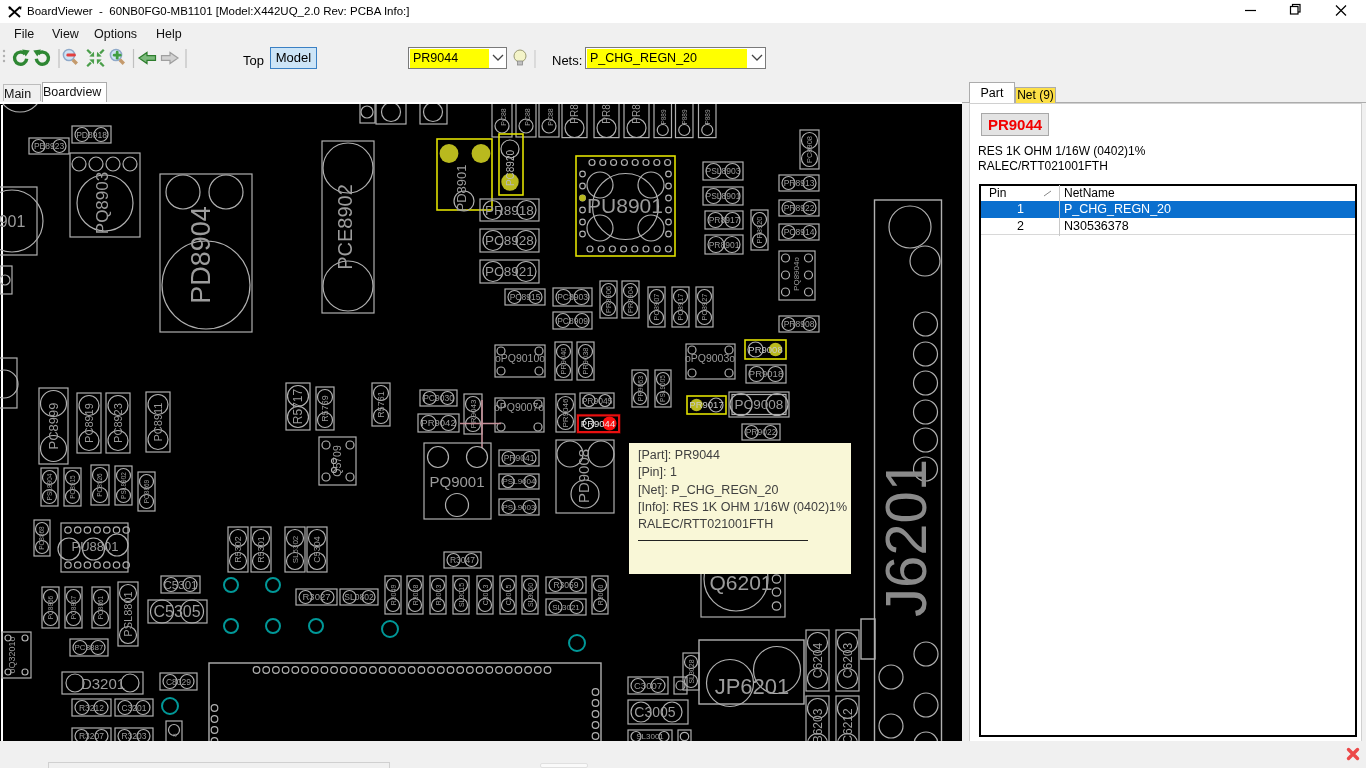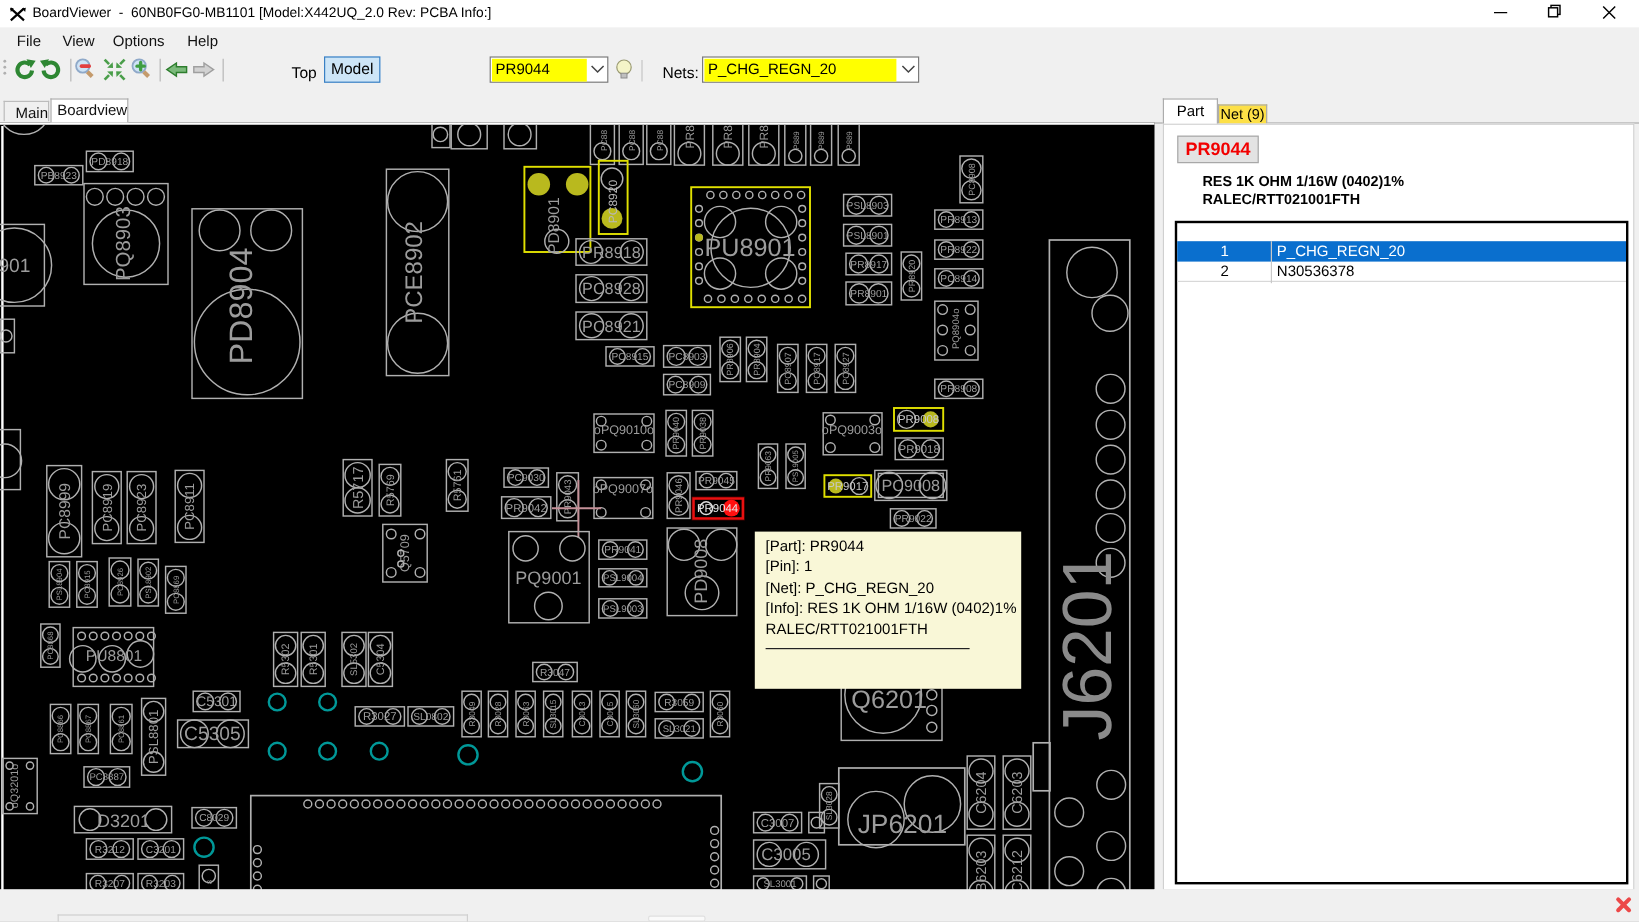--- a/index.html
+++ b/index.html
@@ -2,30 +2,30 @@
 <html><head><meta charset="utf-8"><style>
 *{margin:0;padding:0;box-sizing:border-box;}
 html,body{width:1366px;height:768px;font-family:"Liberation Sans",sans-serif;background:#f0f0f0;overflow:hidden;}
 #titlebar{position:absolute;left:0;top:0;width:1366px;height:23px;background:#ffffff;}
 #titletext{position:absolute;left:27px;top:5px;font-size:11.5px;color:#000;}
 #winbtns{position:absolute;right:0;top:0;height:23px;}
 #menubar{position:absolute;left:0;top:23px;width:1366px;height:22px;background:#f0f0f0;font-size:12.5px;color:#111;}
 .mi{position:absolute;top:4px;}
 #toolbar{position:absolute;left:0;top:45px;width:1366px;height:33px;background:#f0f0f0;}
 #tabrow{position:absolute;left:0;top:78px;width:1366px;height:24px;background:#f0f0f0;}
-.tab{position:absolute;font-size:12.5px;color:#111;text-align:right;}
+.tab{position:absolute;font-size:12.5px;color:#111;text-align:left;}
 #tabMain{left:3px;top:6px;width:38px;height:17px;background:#f0f0f0;border:1px solid #bcbcbc;border-bottom:none;line-height:18px;}
 #tabBoard{left:42px;top:4px;width:65px;height:20px;background:#ffffff;border:1px solid #acacac;border-bottom:none;line-height:18px;z-index:2;}
 #boardwrap{position:absolute;left:0;top:102px;width:962px;height:639px;background:#000;border-top:2px solid #ffffff;}
-#tooltip{position:absolute;left:629px;top:443px;width:222px;height:131px;background:#f9f7d7;color:#000000;font-size:12.5px;padding:4px 0 0 9px;z-index:5;white-space:nowrap;overflow:hidden;}
+#tooltip{position:absolute;left:629px;top:443px;width:222px;height:131px;background:#f9f7d7;color:#404040;font-size:12.5px;padding:4px 0 0 9px;z-index:5;white-space:nowrap;overflow:hidden;}
 #rpanel{position:absolute;left:969px;top:103px;width:393px;height:639px;background:#ffffff;border:1px solid #d0d0d0;}
 #rtabPart{position:absolute;left:969px;top:82px;width:46px;height:21px;background:#fff;border:1px solid #acacac;border-bottom:none;font-size:12.5px;text-align:center;line-height:20px;z-index:3;}
 #rtabNet{position:absolute;left:1015px;top:87px;width:41px;height:16px;background:#fde047;border:1px solid #acacac;border-bottom:none;font-size:12px;text-align:center;line-height:15px;}
 #prbtn{position:absolute;left:981px;top:113px;width:68px;height:23px;background:#e3e3e3;border:1px solid #a8a8a8;color:#f20000;font-weight:bold;font-size:15px;text-align:center;line-height:22px;}
-#desc{position:absolute;left:1002px;top:144px;font-size:12px;color:#000;line-height:14.5px;font-weight:bold;}
+#desc{position:absolute;left:978px;top:144px;font-size:12px;color:#000;line-height:14.5px;}
 #ptable{position:absolute;left:979px;top:184px;width:378px;height:553px;border:2px solid #000;background:#fff;}
 #statusbar{position:absolute;left:0;top:741px;width:1366px;height:27px;background:#f0f0f0;}
 .t{position:absolute;}
 </style></head><body>
 <div id="titlebar">
  <svg class="t" style="left:7px;top:4px" width="16" height="16" viewBox="0 0 16 16">
       <path d="M2 3 L13 13 M13 3 L2 13" stroke="#000" stroke-width="1.8" fill="none"></path>
       <path d="M1.5 2.5 l3 .5 -2.5 3z M14.5 2.5 l-3 .5 2.5 3z" fill="#000"></path>
     </svg>
  <div id="titletext">BoardViewer&nbsp; -&nbsp; 60NB0FG0-MB1101 [Model:X442UQ_2.0 Rev: PCBA Info:]</div>
@@ -747,20 +747,29 @@
 <div id="tooltip">
     <div style="line-height:17.3px">[Part]: PR9044<br>[Pin]: 1<br>[Net]: P_CHG_REGN_20<br>[Info]: RES 1K OHM 1/16W (0402)1%<br>RALEC/RTT021001FTH</div>
     <div style="height:8px;width:170px;border-bottom:1.4px solid #222;"></div>
   </div>
 <div id="rtabNet">Net (9)</div>
 <div id="rtabPart">Part</div>
 <div id="rpanel"></div>
 <div id="prbtn">PR9044</div>
 <div id="desc">RES 1K OHM 1/16W (0402)1%<br>RALEC/RTT021001FTH</div>
 <div id="ptable">
+ <div style="position:absolute;left:0;top:-1px;width:374px;height:16px;font-size:12px;">
+   <span style="position:absolute;left:8px;top:1px;">Pin</span>
+   <svg style="position:absolute;left:62px;top:5px" width="10" height="8">
+        <path d="M1 6 L8 1" stroke="#888" stroke-width="1"></path>
+      </svg>
+   <span style="position:absolute;left:83px;top:1px;">NetName</span>
+   <div style="position:absolute;left:78px;top:0;width:1px;height:16px;background:#c8c8c8;"></div>
+   <div style="position:absolute;left:0;top:16px;width:374px;height:1px;background:#c8c8c8;"></div>
+ </div>
  <div style="position:absolute;left:0;top:15px;width:374px;height:17px;background:#0a6fce;color:#fff;font-size:12.5px;">
    <span style="position:absolute;left:36px;top:1px;">1</span>
       <span style="position:absolute;left:83px;top:1px;">P_CHG_REGN_20</span>
  </div>
  <div style="position:absolute;left:0;top:32px;width:374px;height:17px;border-bottom:1px solid #d8d8d8;font-size:12.5px;">
    <span style="position:absolute;left:36px;top:1px;">2</span>
       <span style="position:absolute;left:83px;top:1px;">N30536378</span>
    <div style="position:absolute;left:78px;top:-17px;width:1px;height:35px;background:#c8c8c8;"></div>
  </div>
 </div>

